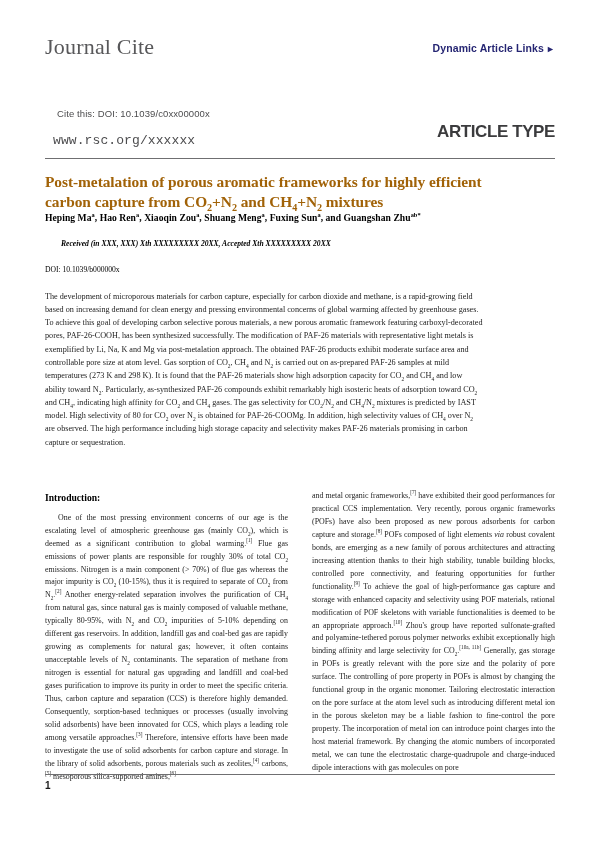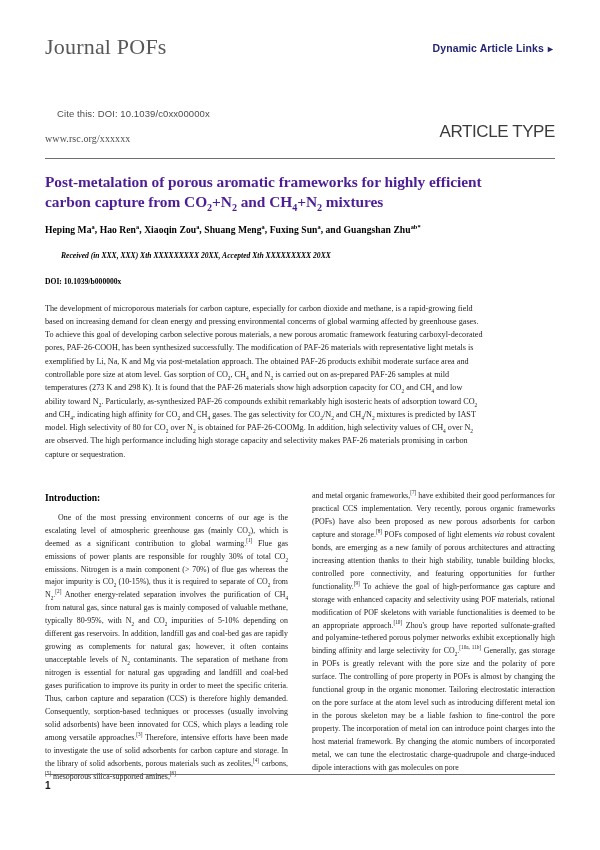--- a/index.html
+++ b/index.html
@@ -66,52 +66,52 @@
     position: absolute;
     left: 12px;
     top: 0;
     font-family: "Liberation Sans", sans-serif;
     font-size: 9.5px;
     color: #4c4c4e;
     letter-spacing: 0.1px;
   }
   .rsc-url {
     position: absolute;
-    left: 0;
+    left: 8px;
     top: 25px;
-    font-family: Liberation Serif, serif;
-    font-size: 10px;
+    font-family: Liberation Mono, monospace;
+    font-size: 13px;
     color: #4c4c4e;
     letter-spacing: 0.1px;
   }
   .article-type {
     position: absolute;
     right: 0;
     top: 14px;
     font-family: "Liberation Sans", sans-serif;
     font-size: 17px;
-    font-weight: 400;
+    font-weight: 700;
     color: #3b3b3d;
     letter-spacing: -0.4px;
   }
 
   .rule-top {
     border: 0;
     border-top: 1.1px solid #6f6f71;
     margin: 4px 0 13px 0;
   }
 
   
   .article-title {
     font-family: "Liberation Serif", serif;
     font-size: 15.4px;
     font-weight: 700;
     line-height: 1.30;
-    color: #4c1d95;
-    margin: 0 0 12px 0;
+    color: #a16207;
+    margin: 0 0 0 0;
     letter-spacing: -0.05px;
   }
   .authors {
     font-family: "Liberation Serif", serif;
     font-size: 9.6px;
     font-weight: 700;
     color: #000;
     margin: 0 0 9px 0;
     letter-spacing: 0.05px;
   }
@@ -120,21 +120,21 @@
     font-size: 7.6px;
     font-style: italic;
     font-weight: 700;
     color: #000;
     margin: 16px;
     line-height: 1.35;
   }
   .doi-line {
     font-family: "Liberation Serif", serif;
     font-size: 7.6px;
-    font-weight: 700;
+    font-weight: 400;
     color: #000;
     margin: 0 0 14px 0;
     line-height: 1.35;
   }
 
   sup, .sup {
     font-size: 0.66em;
     vertical-align: super;
     line-height: 0;
   }
@@ -207,21 +207,21 @@
     color: #1a1a1a;
   }
   i { font-style: italic; }
 </style>
 </head>
 <body>
 
 <div class="page">
 
   <div class="masthead">
-    <div class="journal-name">Journal POFs</div>
+    <div class="journal-name">Journal Cite</div>
     <div class="dynamic-links"><span>Dynamic Article Links</span><span class="tri">►</span></div>
   </div>
 
   <div class="cite-block">
     <div class="cite-this">Cite this: DOI: 10.1039/c0xx00000x</div>
     <div class="rsc-url">www.rsc.org/xxxxxx</div>
     <div class="article-type">ARTICLE TYPE</div>
   </div>
 
   <hr class="rule-top">

